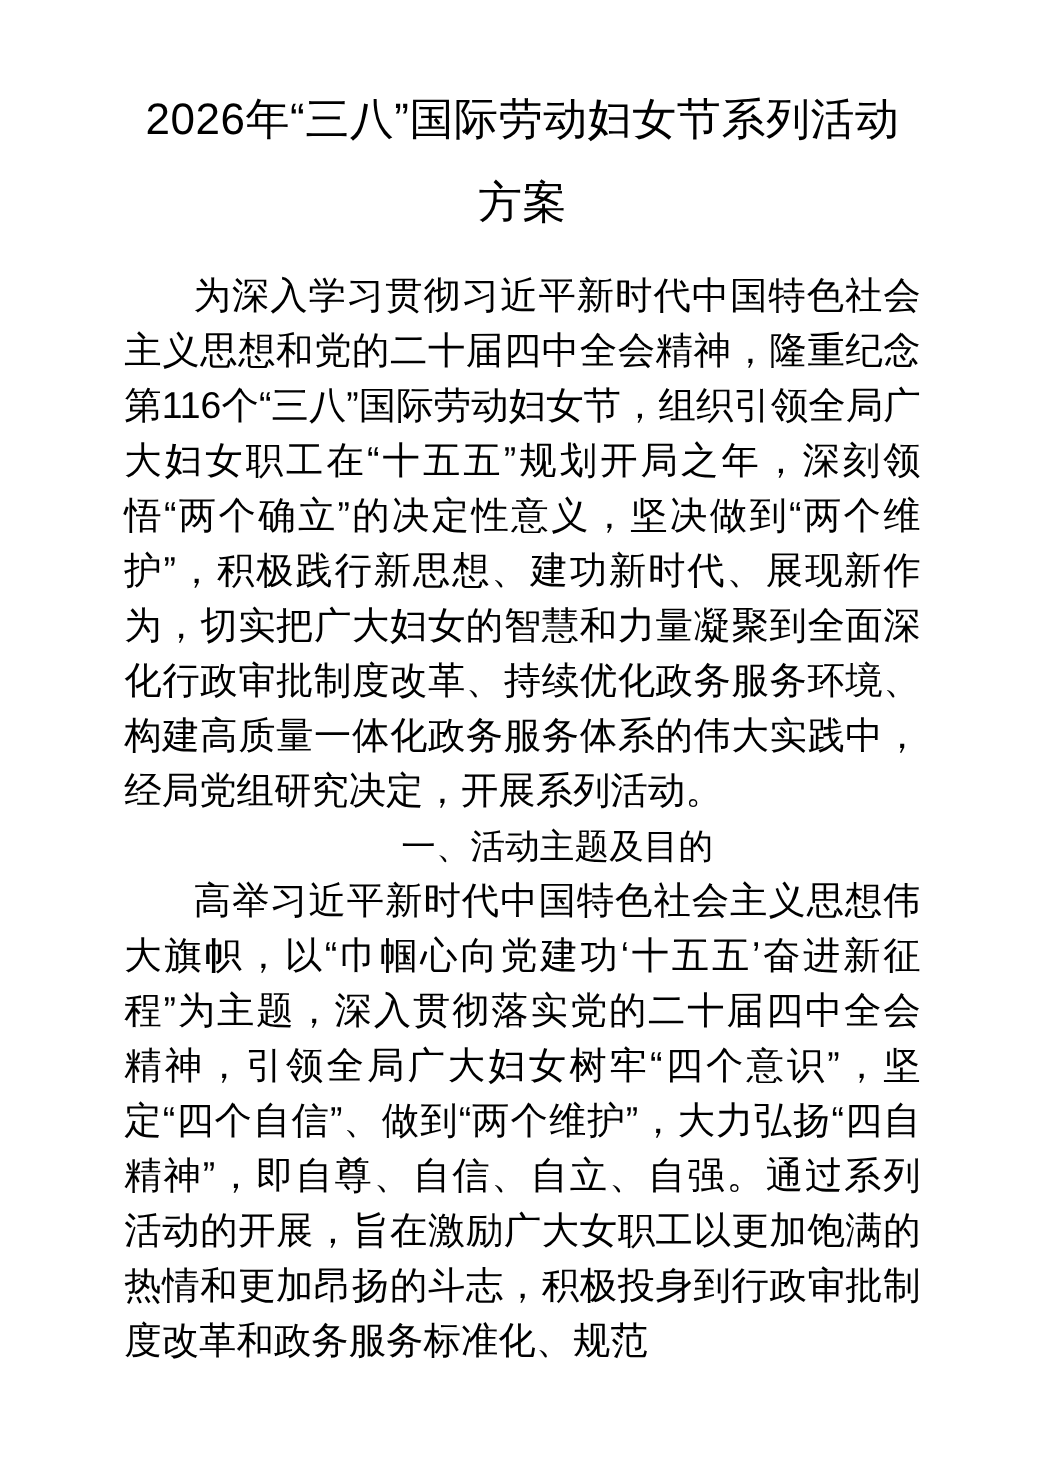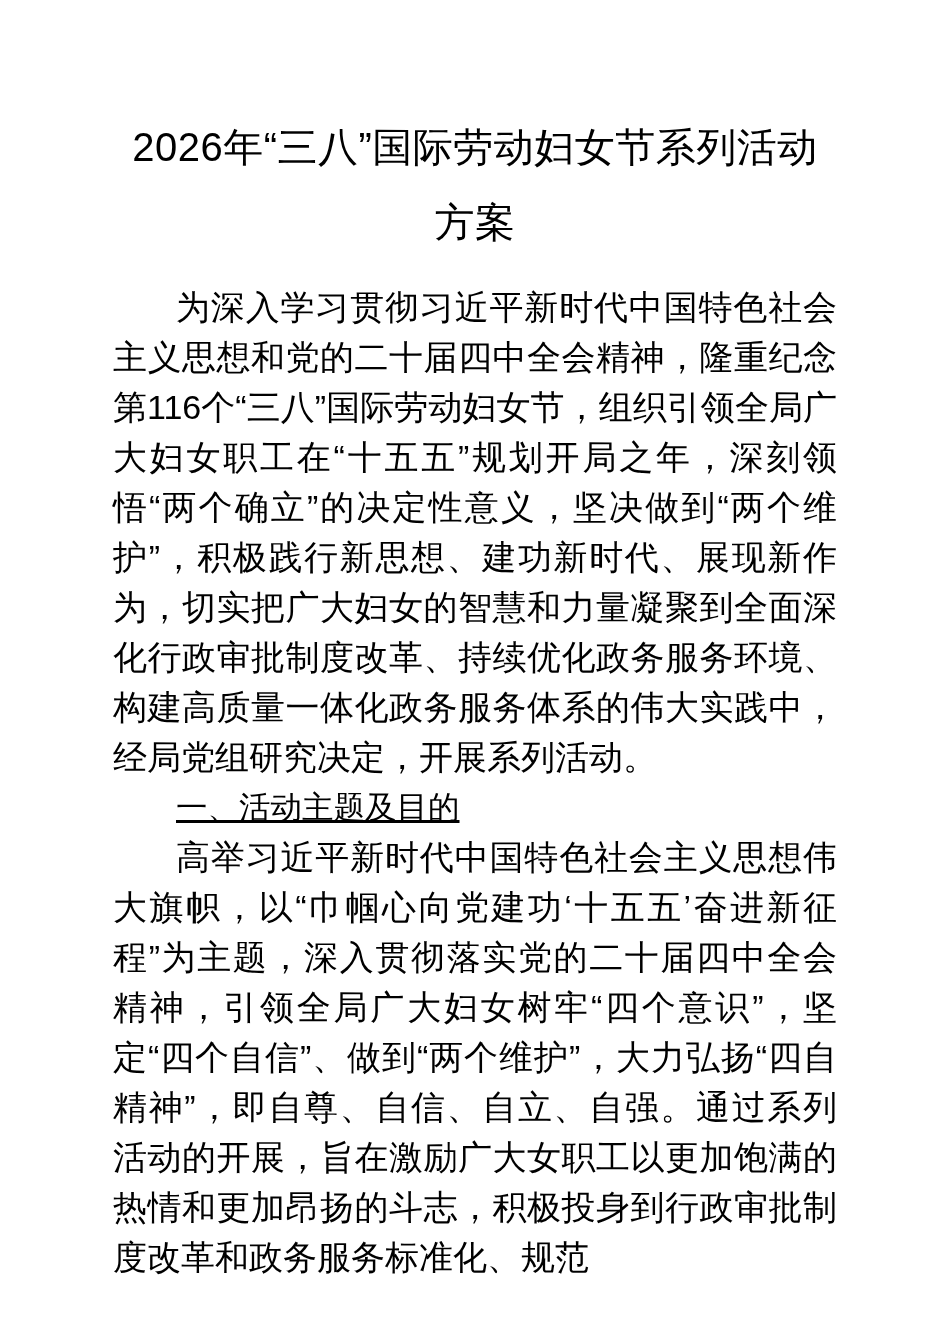--- a/index.html
+++ b/index.html
@@ -23,21 +23,21 @@
     box-sizing: border-box;
   }
   .doc-body {
     position: absolute;
     left: 113px;
     top: 0;
     width: 724px;
   }
   .doc-title {
     margin: 0;
-    padding-top: 110px;
+    padding-top: 72px;
     font-size: 40px;
     line-height: 75px;
     font-weight: 400;
     text-align: center;
     letter-spacing: 0.5px;
     white-space: normal;
   }
   .para {
     margin: 0;
     font-size: 34px;
@@ -50,22 +50,21 @@
   }
   .para.first-para {
     margin-top: 22px;
   }
   .heading {
     margin: 0;
     font-size: 31.5px;
     line-height: 50px;
     font-weight: 400;
     text-indent: 63px;
-    text-align: left;
-    text-decoration: underline;
+    text-align: center;
   }
 </style>
 </head>
 <body>
 
 <div class="page">
   <div class="doc-body">
 
     <h1 class="doc-title">2026年“三八”国际劳动妇女节系列活动方案</h1>
 

